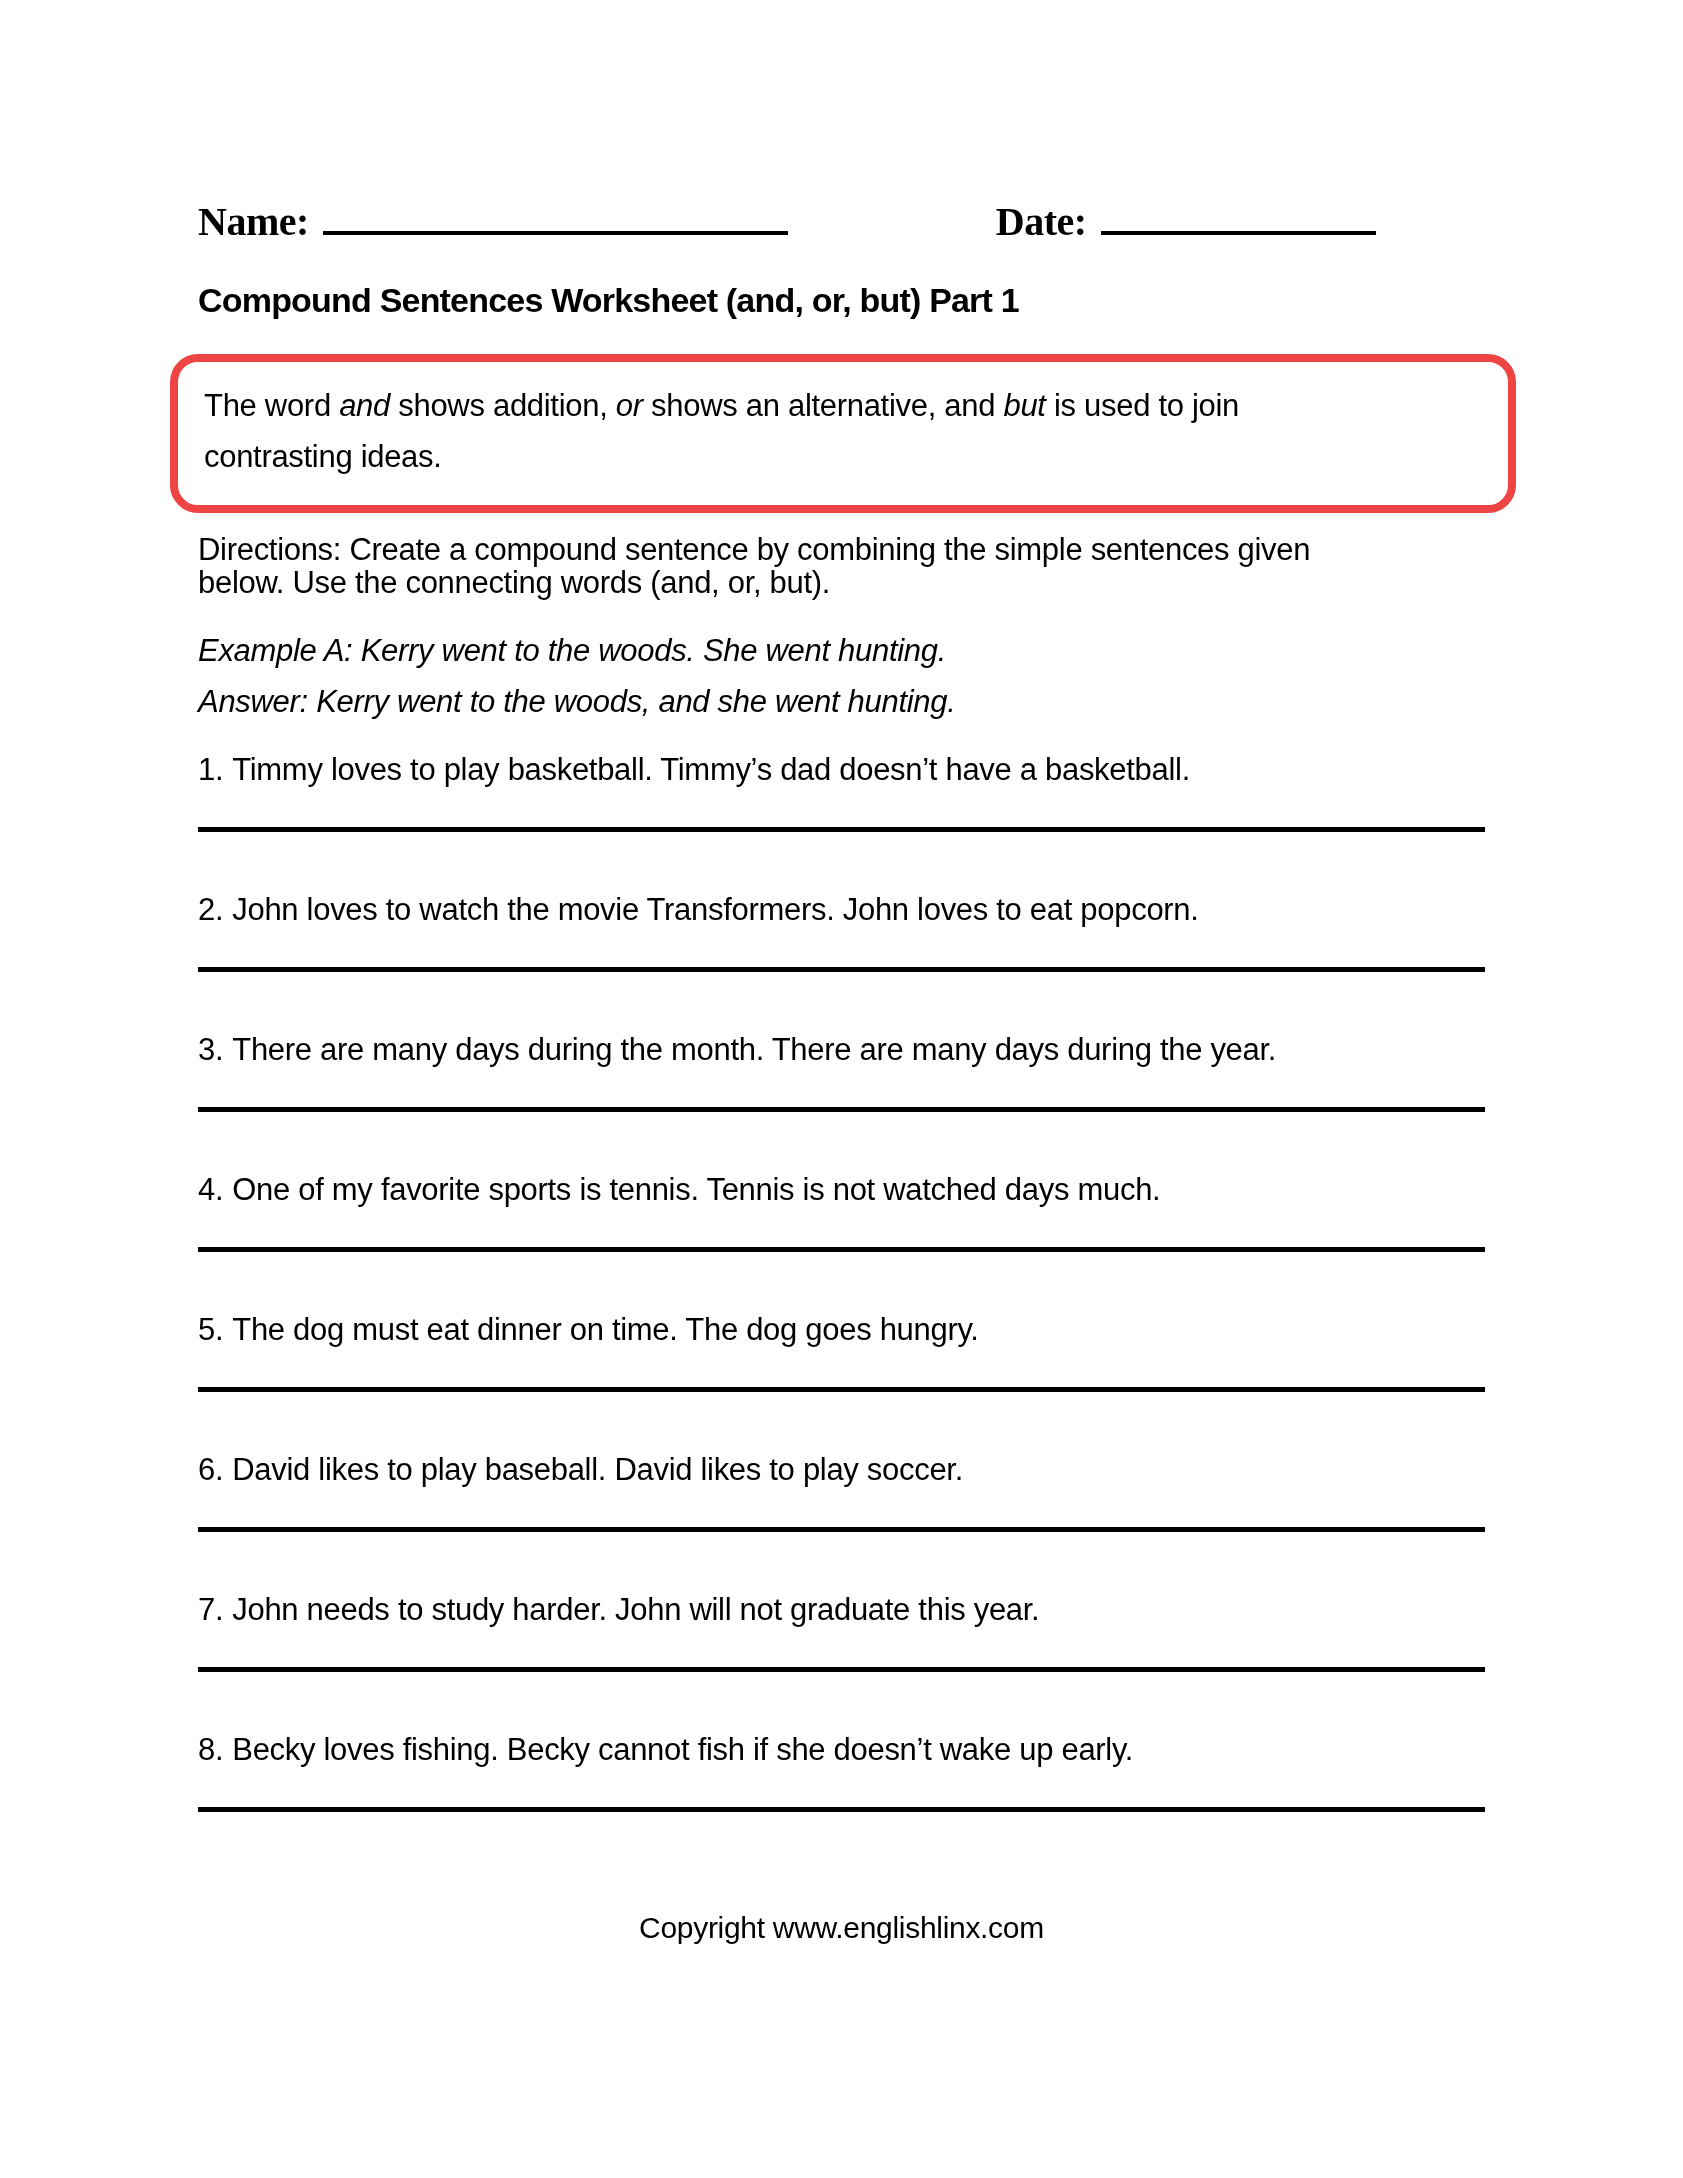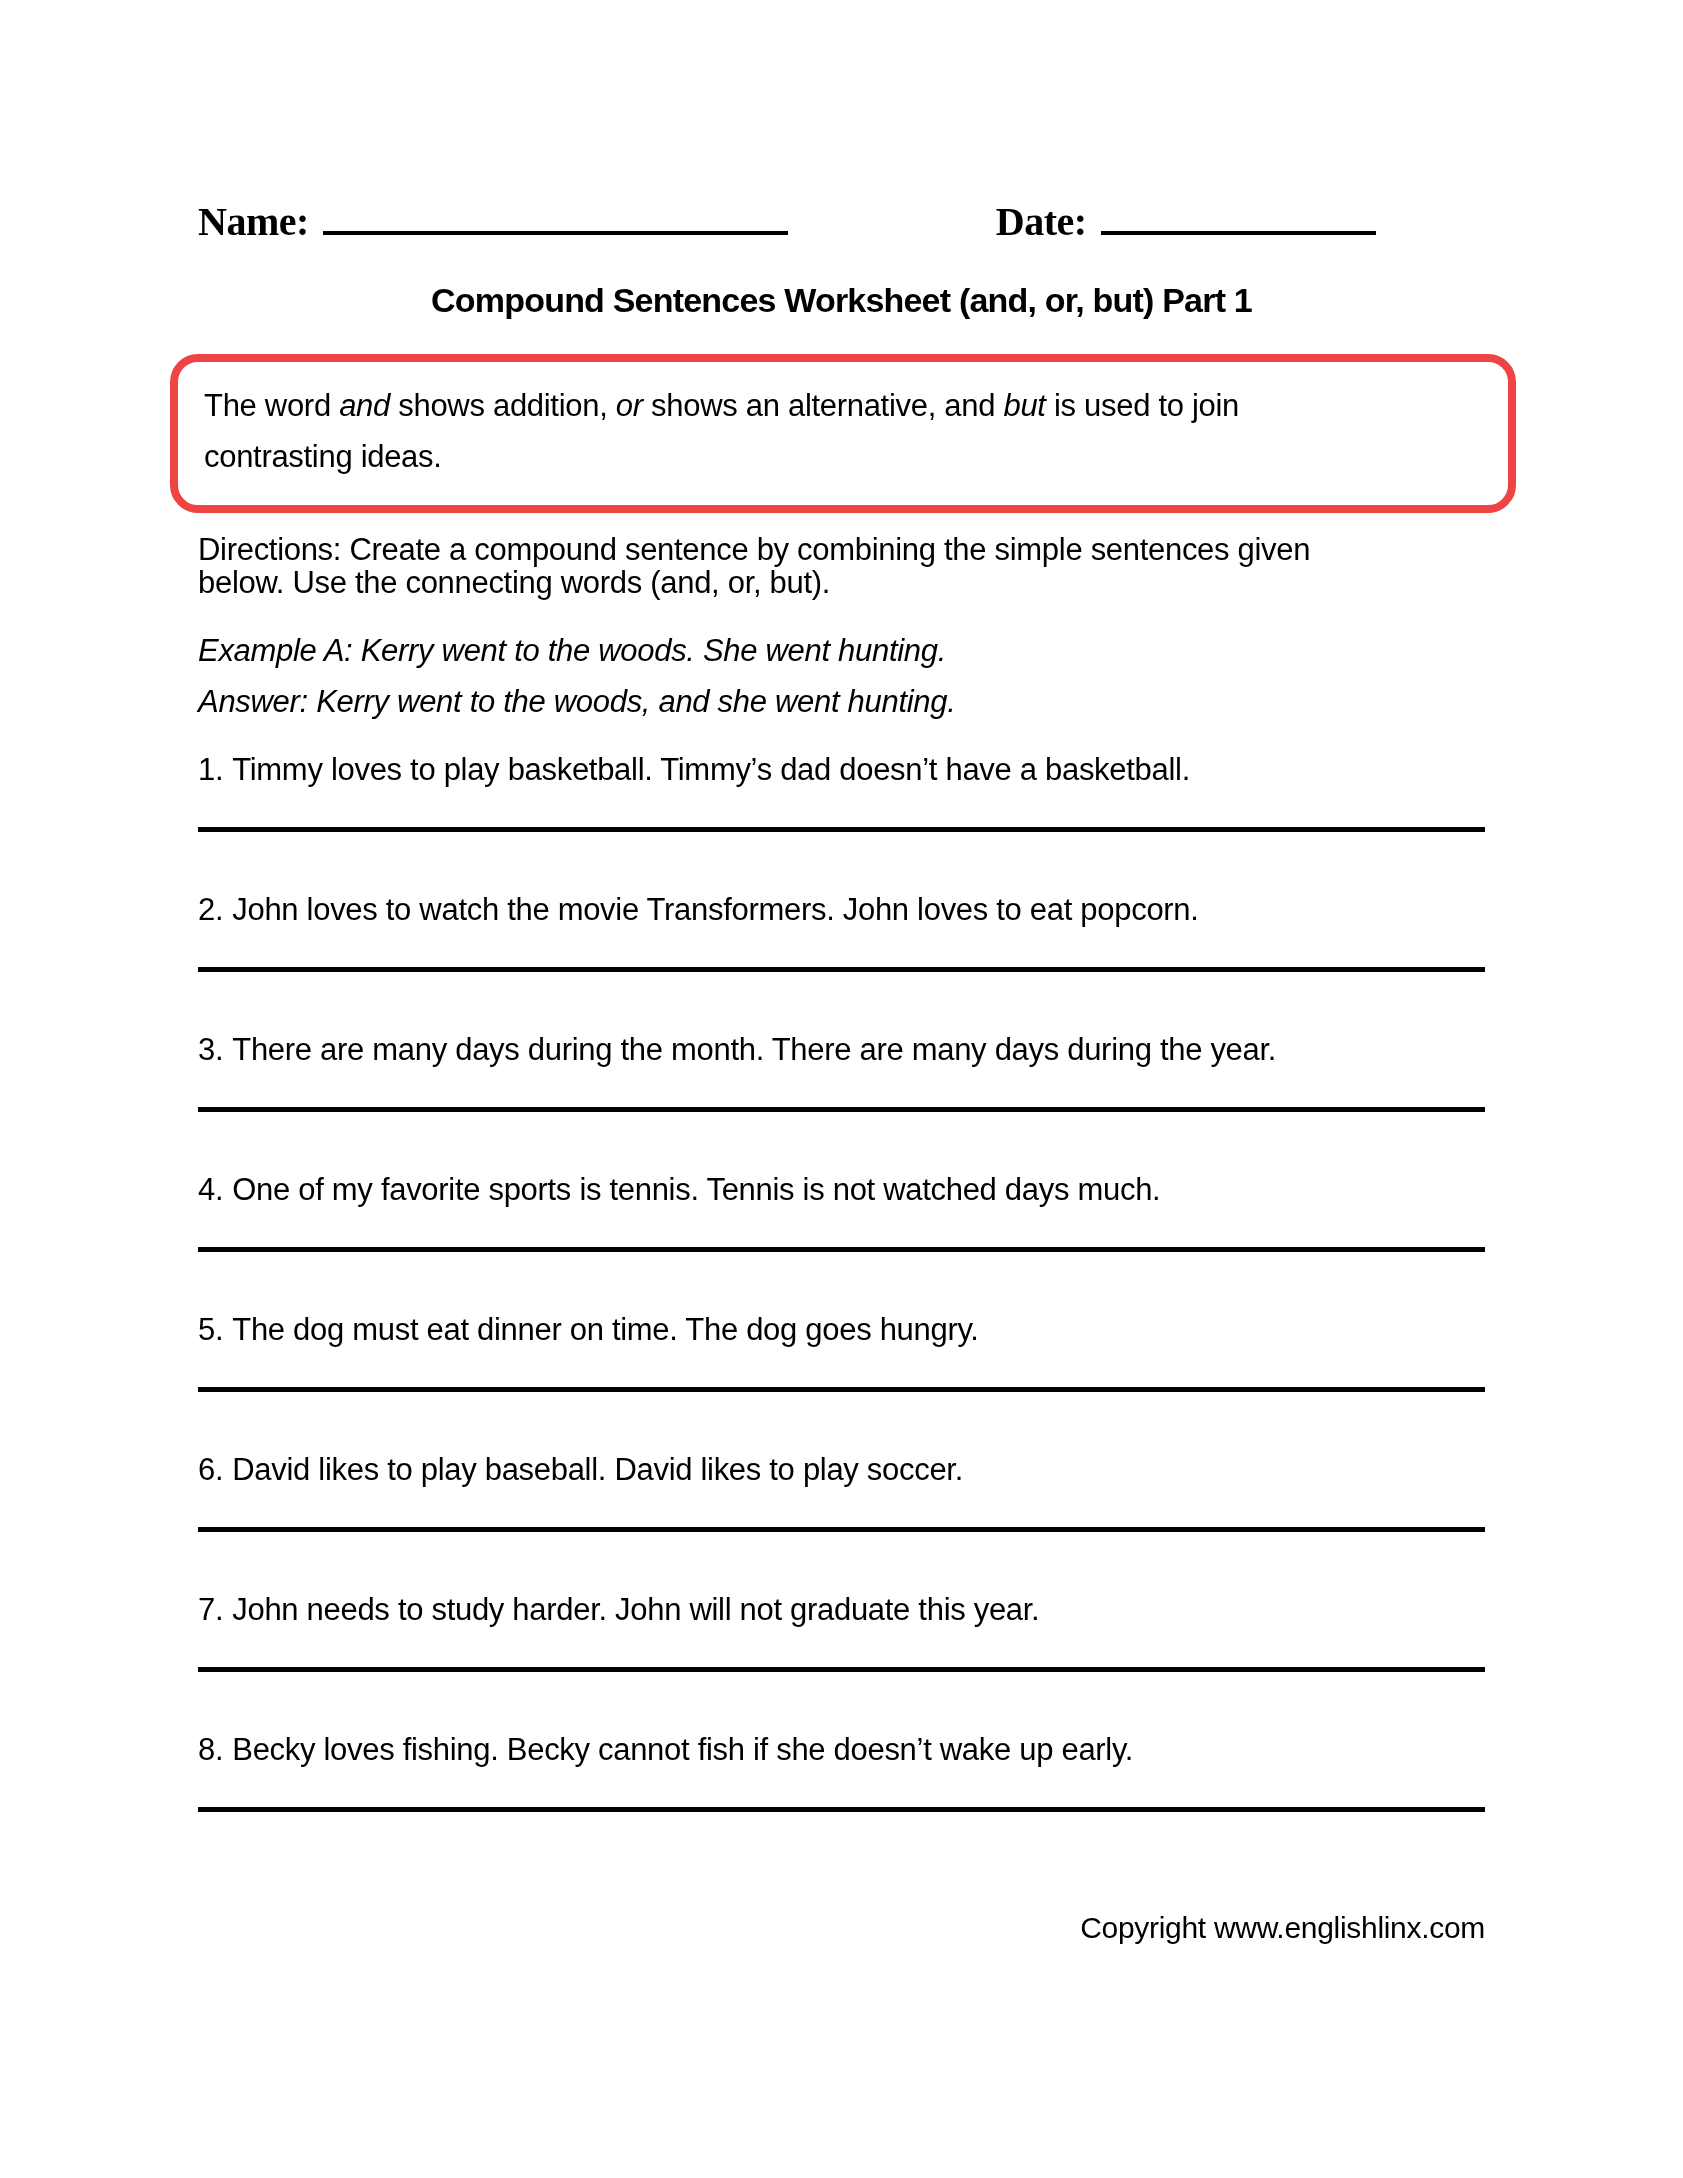--- a/index.html
+++ b/index.html
@@ -33,21 +33,20 @@
     display: inline-block;
     border-bottom: 4px solid #000000;
     height: 30px;
   }
   .name-line { width: 465px; margin-left: 14px; }
   .date-field { margin-left: 208px; }
   .date-line { width: 275px; margin-left: 14px; }
   
   .title {
     margin-top: 36px;
-    text-align: center;
     font-size: 34px;
     font-weight: bold;
     letter-spacing: -0.8px;
   }
   
   .rule-box {
     margin-top: 34px;
     margin-left: -28px;
     margin-right: -31px;
     border: 8px solid #ef4444;
@@ -89,21 +88,21 @@
   .q-num { margin-right: 9px; }
   .answer-line {
     margin-top: 36px;
     border-bottom: 5px solid #000000;
     width: 100%;
     height: 0;
   }
   
   .footer {
     margin-top: 99px;
-    text-align: right;
+    text-align: center;
     font-size: 30px;
     letter-spacing: -0.3px;
   }
 </style>
 </head>
 <body>
 
 <div class="page">
 
   <div class="header-row">

